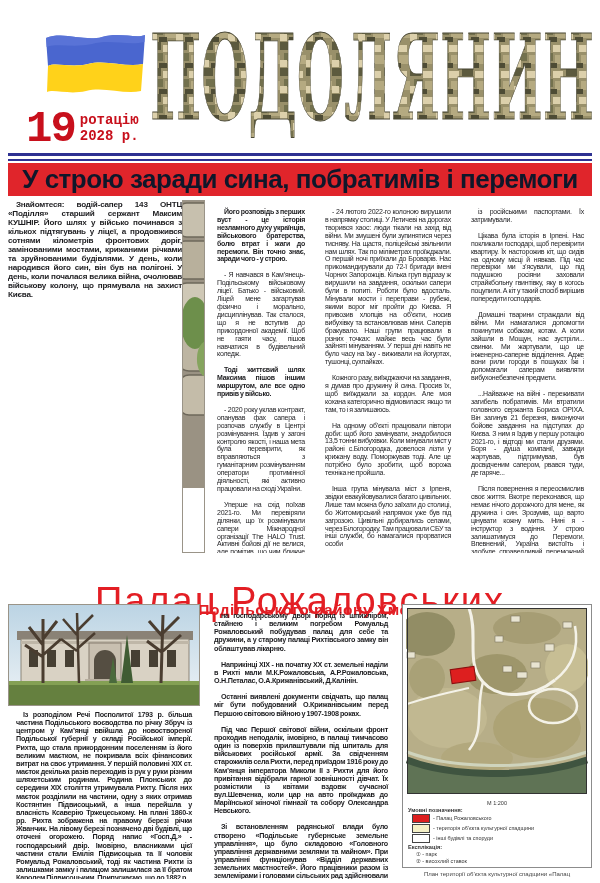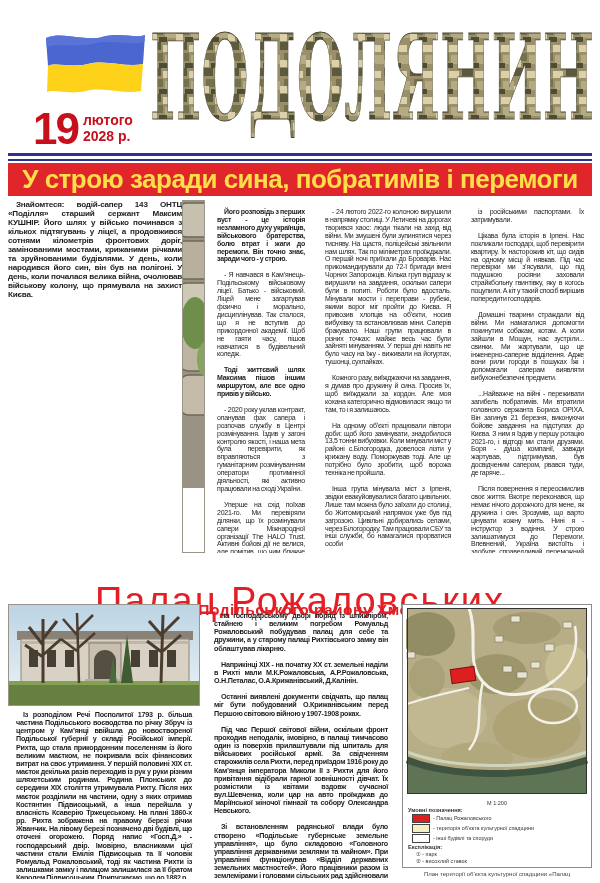--- a/index.html
+++ b/index.html
@@ -2,39 +2,39 @@
 <html lang="uk"><head>
 <meta charset="utf-8">
 <style>
   html,body{margin:0;padding:0;background:#e9e9e9;}
   .page{position:relative;width:600px;height:883px;background:#ffffff;margin:0 auto;
         font-family:"Liberation Sans",sans-serif;overflow:hidden;color:#1d1d20;}
 
   
   .masthead{position:absolute;top:0;left:0;right:0;height:162px;}
   .flag{position:absolute;left:40px;top:30px;width:110px;height:66px;}
-  .date-block{position:absolute;left:33px;top:111px;display:flex;color:#c8101c;}
+  .date-block{position:absolute;left:26px;top:111px;display:flex;color:#c8101c;font-family:Liberation Mono, monospace;}
   .date-day{font-size:44px;font-weight:bold;line-height:36px;letter-spacing:-2px;}
   .date-my{display:flex;flex-direction:column;margin-left:5px;margin-top:2px;font-weight:bold;}
   .date-month{font-size:14px;line-height:15px;}
   .date-year{font-size:14px;line-height:17px;}
   .title-svg{position:absolute;left:150px;top:16px;}
   .info-line{position:absolute;left:150px;right:6px;top:141px;height:14px;display:flex;align-items:center;}
   .rule{height:0;border-top:2px solid #2e3192;}
   .r-fix1{width:18px;} .r-grow{flex:1 1 auto;min-width:10px;} .r-fix2{width:10px;}
   .tagline{font-size:10px;font-weight:bold;color:#2e3192;padding:0 5px;white-space:nowrap;}
   .issue{font-size:10.5px;font-weight:bold;font-style:italic;color:#2e3192;font-family:"Liberation Serif",serif;padding:0 5px;white-space:nowrap;}
   .site{font-size:13.5px;font-weight:bold;color:#d31118;padding:0 5px;white-space:nowrap;letter-spacing:-0.3px;}
   .price{font-size:10.5px;font-weight:bold;color:#2e3192;padding:0 4px;white-space:nowrap;}
   .double-rule{position:absolute;left:8px;right:8px;top:153px;height:3px;
                border-top:3px solid #2e3192;border-bottom:2px solid #2e3192;}
 
   
   .banner{position:absolute;left:8px;top:163px;width:584px;height:33px;background:#e0252b;
-          color:#fde047;font-weight:bold;font-size:26px;line-height:33px;text-align:center;
+          color:#0f172a;font-weight:bold;font-size:26px;line-height:33px;text-align:center;
           letter-spacing:-0.5px;white-space:nowrap;}
   .a1-body{position:absolute;left:8px;top:200px;width:584px;height:353px;display:flex;gap:4px;overflow:hidden;}
   .a1-photo-col{width:197px;flex:0 0 197px;display:flex;flex-direction:row;}
   .lead{font-size:8.1px;line-height:9px;font-weight:bold;text-align:justify;margin:0 0 4px 0;
         text-indent:8px;letter-spacing:-0.2px;}
   .soldier-wrap{border:1px solid #9a9488;flex:1 1 auto;overflow:hidden;}
   .col{overflow:hidden;}
   .c2{width:104px;flex:0 0 104px;} .c3{width:142px;flex:0 0 142px;} .c4{flex:1 1 auto;}
   .bt{font-size:7px;line-height:7.9px;text-align:justify;margin:8px;text-indent:7px;
       letter-spacing:-0.25px;word-spacing:-0.5px;}
@@ -72,21 +72,21 @@
     <div class="flag">
       <svg viewBox="0 0 110 66" width="110" height="66">
         <path d="M6,8 C24,1 44,12 62,7 C80,2 96,9 105,5 L103,34 C86,38 66,29 48,34 C31,38 15,32 8,36 Z" fill="#4a66cf"></path>
         <path d="M8,36 C15,32 31,38 48,34 C66,29 86,38 103,34 L101,61 C84,65 64,56 46,61 C29,65 14,59 7,62 Z" fill="#ffd21a"></path>
         <path d="M6,8 C24,1 44,12 62,7 C80,2 96,9 105,5 L104.5,12 C88,16 70,9 52,14 C34,18 18,13 6.5,17 Z" fill="#5d77d8" opacity="0.8"></path>
       </svg>
     </div>
     <div class="date-block">
       <span class="date-day">19</span>
       <span class="date-my">
-        <span class="date-month">лютого</span>
+        <span class="date-month">ротацію</span>
         <span class="date-year">2028 р.</span>
       </span>
     </div>
     <div class="title-svg">
       <svg width="446" height="126" viewBox="0 0 446 126">
         <defs>
           <pattern id="camo" width="26" height="26" patternUnits="userSpaceOnUse">
             <rect width="26" height="26" fill="#99906a"></rect>
             <rect x="0" y="0" width="11" height="8" fill="#5c5a3e"></rect>
             <rect x="13" y="3" width="10" height="7" fill="#dcd0ab"></rect>

